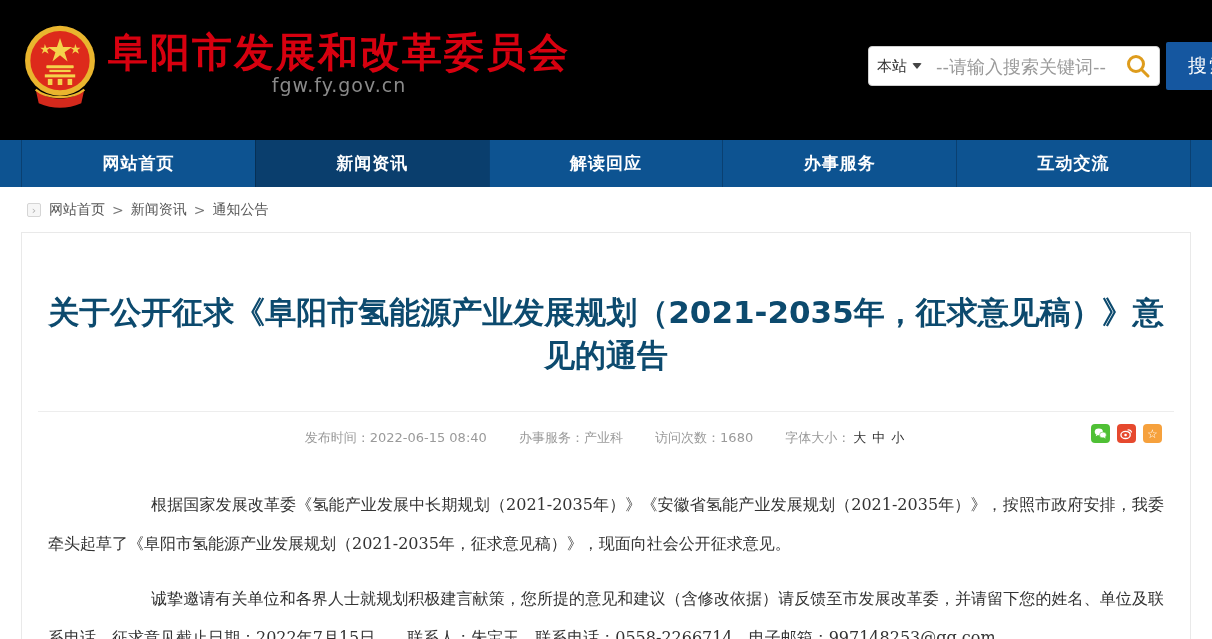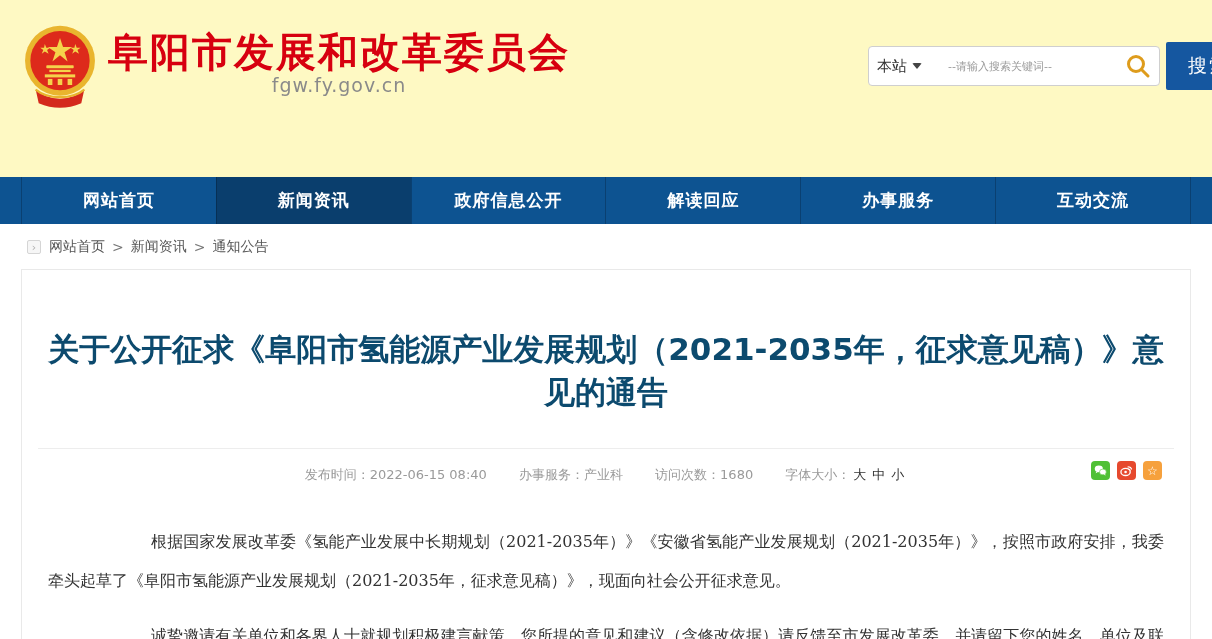--- a/index.html
+++ b/index.html
@@ -3,39 +3,39 @@
 <meta charset="utf-8">
 <style>
   html,body{margin:0;padding:0;}
   body{
     width:1212px;height:639px;overflow:hidden;position:relative;
     background:#ffffff;
     font-family:"DejaVu Sans","Liberation Sans",sans-serif;
     -webkit-font-smoothing:antialiased;
   }
   
-  .header{position:relative;height:177px;background:#fef9c3;}
+  .header{position:relative;height:140px;background:#000000;}
   .logo-area{position:absolute;left:22px;top:24px;display:flex;align-items:flex-start;}
   .emblem{width:76px;height:84px;flex:0 0 auto;}
   .title-block{margin-left:10px;padding-top:6px;text-align:center;}
   .site-title{
     font-family:"DejaVu Serif","Liberation Serif",serif;
     font-weight:bold;color:#d7000f;font-size:40px;line-height:44px;letter-spacing:2px;
   }
   .site-url{color:#8a8a8a;font-size:19px;letter-spacing:1px;}
   .search-wrap{position:absolute;left:868px;top:42px;display:flex;align-items:center;}
   .search-box{
     width:292px;height:40px;border:1px solid #cfcfcf;border-radius:4px;background:#fff;
     display:flex;align-items:center;box-sizing:border-box;padding:0 8px;
   }
   .scope{display:flex;align-items:center;color:#333;font-size:15px;cursor:pointer;white-space:nowrap;}
   .chevron{width:0;height:0;border-left:5px solid transparent;border-right:5px solid transparent;
     border-top:6px solid #444;margin-left:5px;border-radius:2px;}
   .search-input{
-    flex:1;border:none;outline:none;font-size:11px;color:#333;margin-left:24px;min-width:0;
+    flex:1;border:none;outline:none;font-size:18px;color:#333;margin-left:12px;min-width:0;
     font-family:"DejaVu Sans","Liberation Sans",sans-serif;background:transparent;
   }
   .search-input::placeholder{color:#9a9a9a;}
   .mag-icon{flex:0 0 auto;margin-left:4px;cursor:pointer;display:flex;}
   .search-btn{
     margin-left:6px;height:48px;width:86px;background:#1557a0;color:#fff;border:none;
     font-size:19px;cursor:pointer;border-radius:2px;letter-spacing:2px;
     font-family:"DejaVu Sans","Liberation Sans",sans-serif;
   }
   
@@ -128,21 +128,20 @@
       </span>
     </div>
     <button class="search-btn">搜索</button>
   </div>
 </div>
 
 <div class="nav">
   <div class="nav-inner">
     <div class="nav-item">网站首页</div>
     <div class="nav-item active">新闻资讯</div>
-    <div class="nav-item">政府信息公开</div>
     <div class="nav-item">解读回应</div>
     <div class="nav-item">办事服务</div>
     <div class="nav-item">互动交流</div>
   </div>
 </div>
 
 <div class="breadcrumb">
   <span class="bc-icon">›</span>
   <span class="bc-link">网站首页</span>
   <span class="bc-sep">&gt;</span>

